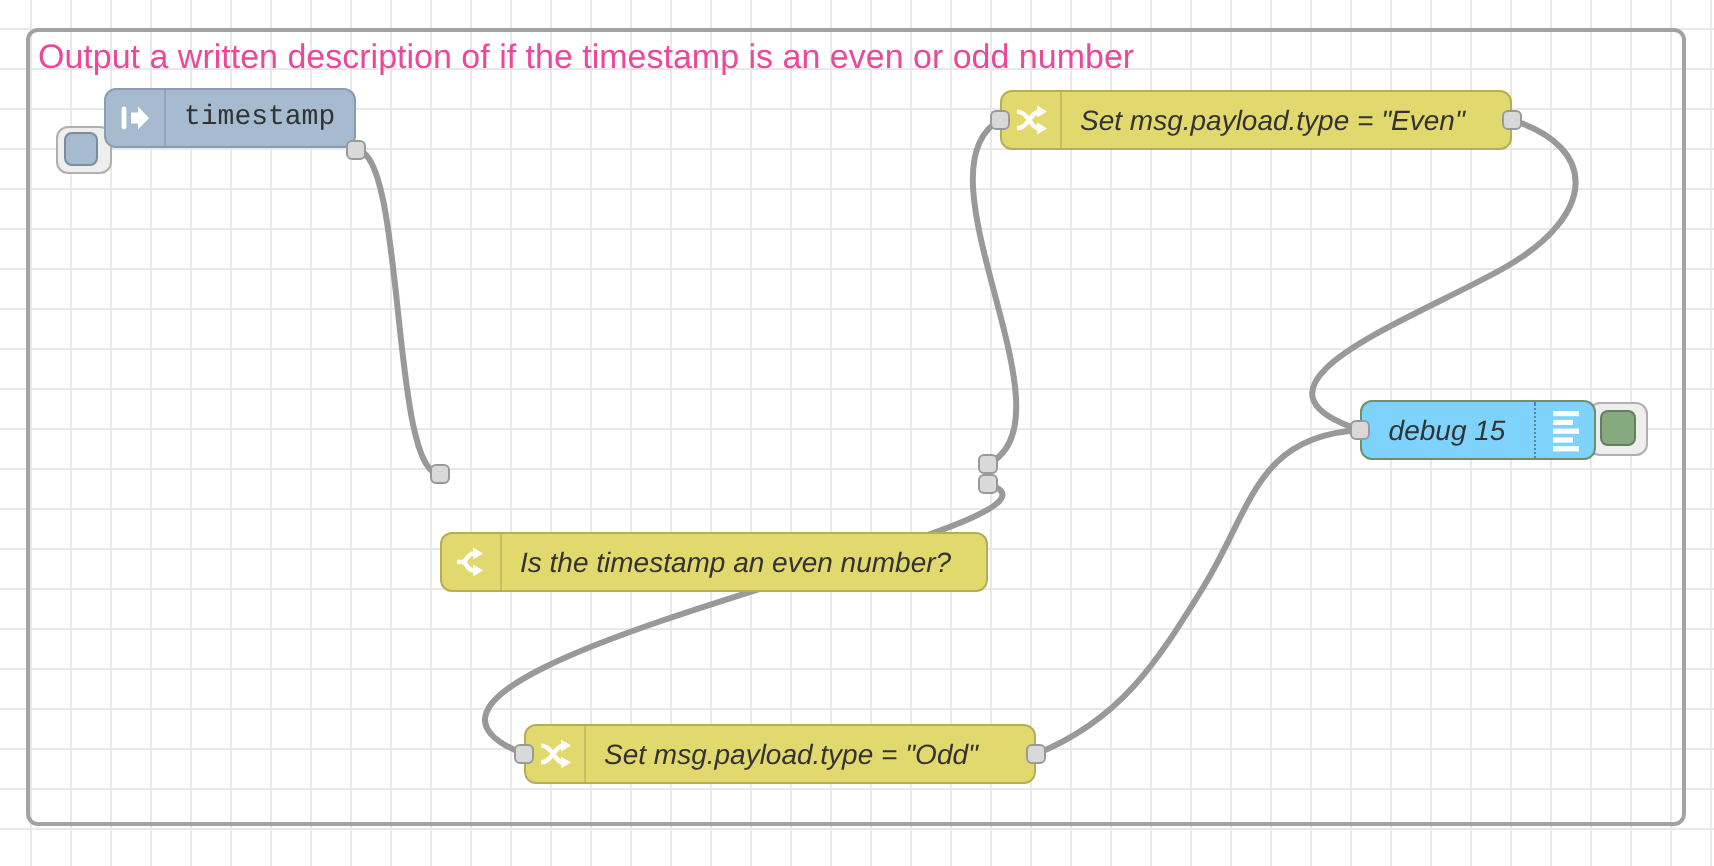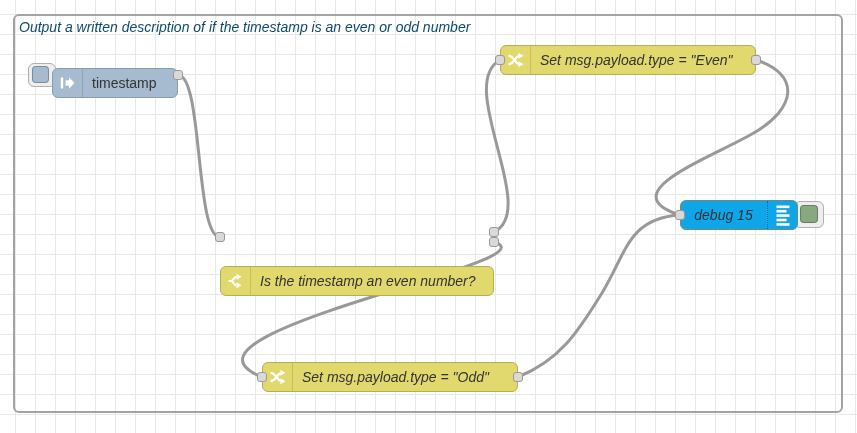--- a/index.html
+++ b/index.html
@@ -17,21 +17,21 @@
     background-position:15px 14px;
     z-index:0;
   }
   .flow-group{
     position:absolute;left:13px;top:14px;width:830px;height:399px;
     border:2px solid #a3a3a3;border-radius:6px;
     z-index:0;box-sizing:border-box;
   }
   .flow-group .group-label{
     position:absolute;left:4px;top:3px;
-    font-size:14px;color:#0c4a6e;white-space:nowrap;font-style:italic;
+    font-size:17px;color:#ec4899;white-space:nowrap;
   }
   svg.wires{position:absolute;left:0;top:0;z-index:1;}
   svg.wires path{stroke:#999;stroke-width:3;fill:none;stroke-linecap:round;}
   .node{
     position:absolute;height:30px;border-radius:6px;
     display:flex;align-items:center;box-sizing:border-box;
     z-index:2;
   }
   .icon-box{
     width:30px;height:100%;flex:0 0 30px;
@@ -40,21 +40,21 @@
   }
   .icon-left{border-right:1px solid rgba(0,0,0,0.12);}
   .icon-right{border-left:1px dotted rgba(0,0,0,0.35);}
   .node-label{
     font-size:14px;color:#333;white-space:nowrap;
     padding:0 10px 0 9px;
   }
   .italic .node-label{font-style:italic;}
   .node-inject{background:#a6bbcf;border:1px solid #8a9cb0;}
   .node-yellow{background:#e2d96e;border:1px solid #b6ad57;}
-  .node-debug{background:#0ea5e9;border:1px solid #6f8f68;align-items:center;}
+  .node-debug{background:#7dd3fc;border:1px solid #6f8f68;align-items:center;}
   .node-debug .label-zone{
     flex:1;display:flex;justify-content:center;align-items:center;height:100%;
   }
   .port{
     position:absolute;width:10px;height:10px;
     background:#d9d9d9;border:1px solid #999;border-radius:3px;
     box-sizing:border-box;z-index:3;
   }
   .btn-outer{
     position:absolute;background:#eee;border:1px solid #b0b0b0;
@@ -80,21 +80,21 @@
   <path d="M 178 75 C 203 75, 195 237, 220 237"></path>
   <path d="M 494 232 C 540 210, 455 85, 500 60"></path>
   <path d="M 494 242 C 560 262, 150 333, 262 377"></path>
   <path d="M 518 377 C 560 360, 578 332, 602 293 C 626 254, 628 218, 680 215"></path>
   <path d="M 756 60 C 800 74, 798 108, 752 134 C 706 160, 612 193, 680 215"></path>
 </svg>
 
 <div class="btn-outer" style="left:28px;top:63px;width:28px;height:24px;"></div>
 <div class="btn-inner inject-btn" style="left:32px;top:66px;width:17px;height:17px;"></div>
 
-<div class="node node-inject" style="left:52px;top:68px;width:126px;">
+<div class="node node-inject" style="left:52px;top:44px;width:126px;font-family:Liberation Mono, monospace;">
   <span class="icon-box icon-left">
     <svg width="18" height="18" viewBox="0 0 18 18">
       <path d="M3 4.5 v9" stroke="#fff" stroke-width="2.4" stroke-linecap="round" fill="none"></path>
       <polygon points="6.5,6.2 10,6.2 10,3.2 15.5,9 10,14.8 10,11.8 6.5,11.8" fill="#fff"></polygon>
     </svg>
   </span>
   <span class="node-label">timestamp</span>
 </div>
 <div class="port" style="left:173px;top:70px;"></div>
 

